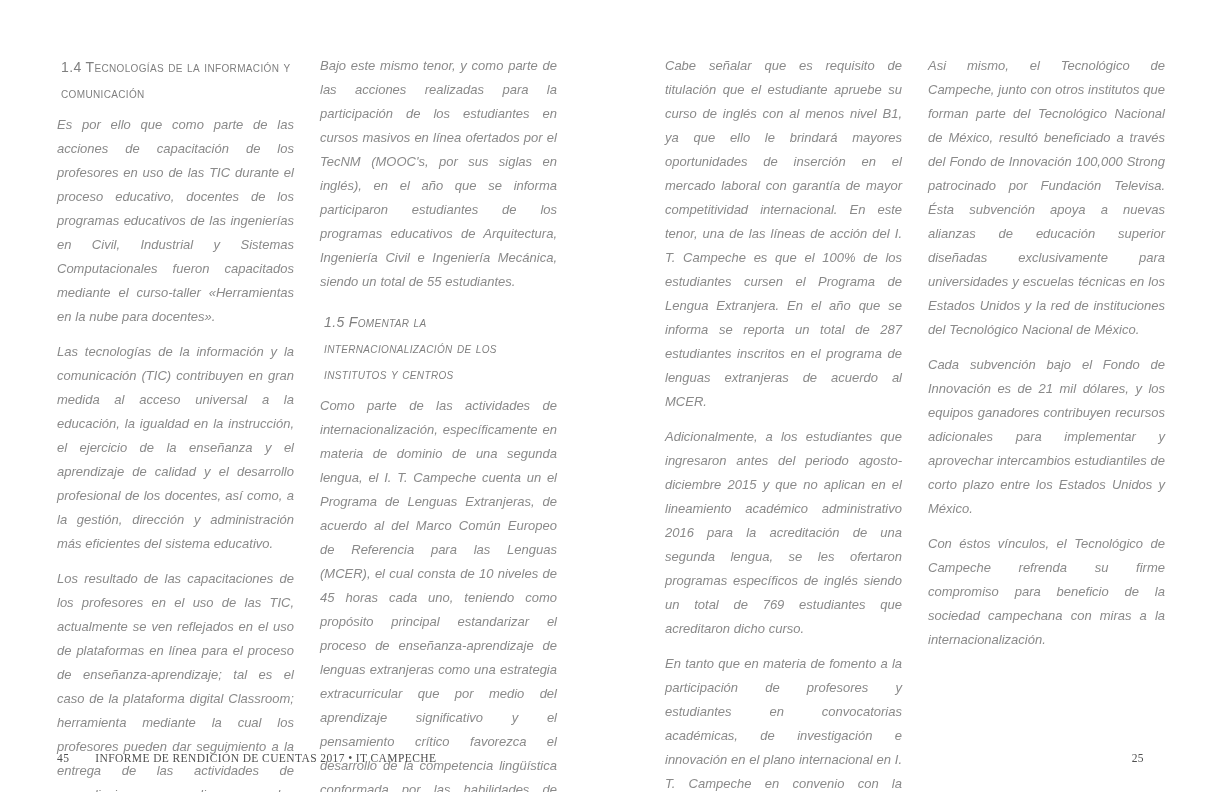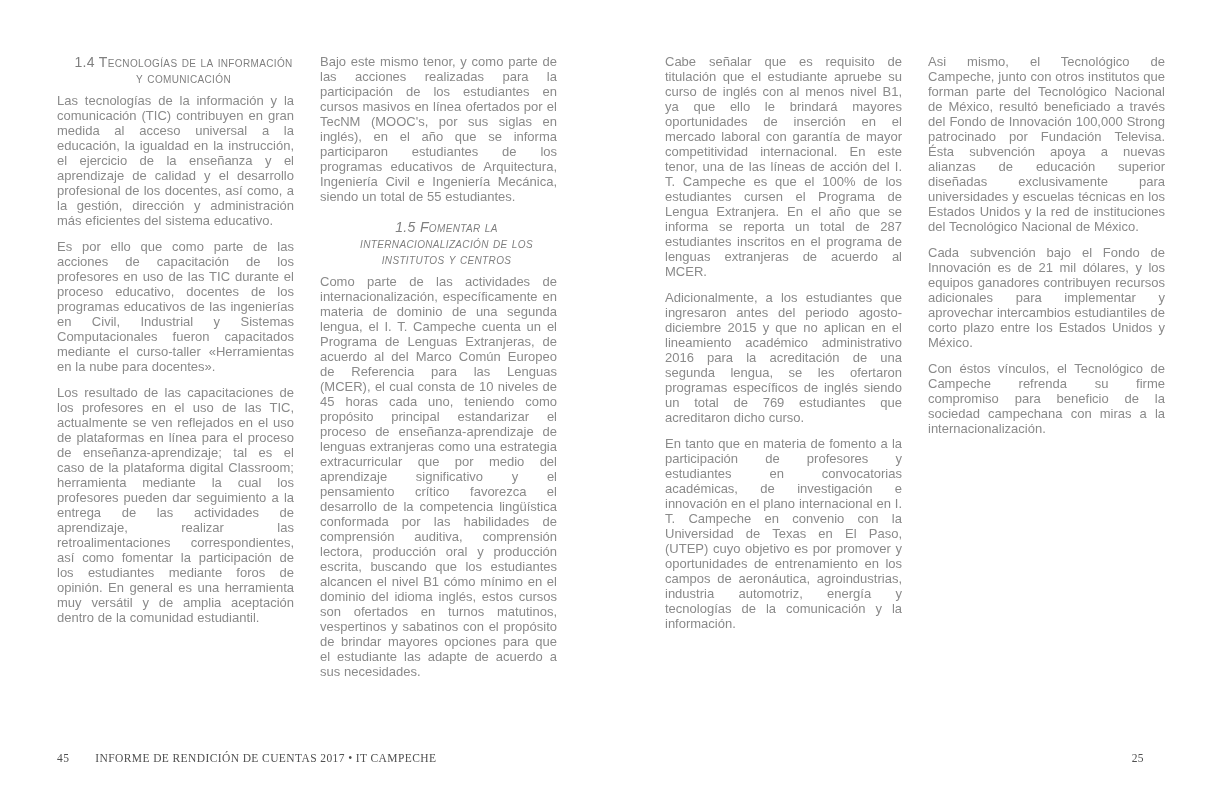--- a/index.html
+++ b/index.html
@@ -26,35 +26,36 @@
   .page-left  { padding: 54px 55px 0 57px; }
   .page-right { padding: 54px 54px 8px 53px; }
 
   .columns { display: flex; gap: 26px; }
   .col { flex: 0 0 237px; width: 237px; }
 
   .col p {
     margin: 0 0 11px 0;
     color: #8a8a8a;
     font-size: 13px;
-    line-height: 15px;
+    line-height: 24px;
     text-align: justify;
     hyphens: auto;
     -webkit-hyphens: auto;
     word-spacing: 0.2px;
+    font-style: italic;
   }
   h2.heading {
-    margin: 0 0 7px 16px;
+    margin: 0 0 7px 4px;
     font-weight: 400;
     font-variant: small-caps;
     font-size: 14px;
-    line-height: 16px;
+    line-height: 26px;
     letter-spacing: 0.35px;
     color: #7f7f7f;
-    text-align: center;
+    text-align: left;
   }
   h2.heading-mid { margin-top: 15px; font-style: italic; }
 
   .footer {
     position: absolute;
     bottom: 28px;
     left: 57px;
     right: 55px;
     display: flex;
     align-items: baseline;
@@ -74,22 +75,22 @@
 </head>
 <body>
 
 <div class="spread">
 
   <section class="page page-left">
     <div class="columns">
 
       <div class="col">
         <h2 class="heading">1.4 Tecnologías de la información y comunicación</h2>
+        <p>Es por ello que como parte de las acciones de capacitación de los profesores en uso de las TIC durante el proceso educativo, docentes de los programas educativos de las ingenierías en Civil, Industrial y Sistemas Computacionales fueron capacitados mediante el curso-taller «Herramientas en la nube para docentes».</p>
         <p>Las tecnologías de la información y la comunicación (TIC) contribuyen en gran medida al acceso universal a la educación, la igualdad en la instrucción, el ejercicio de la enseñanza y el aprendizaje de calidad y el desarrollo profesional de los docentes, así como, a la gestión, dirección y administración más eficientes del sistema educativo.</p>
-        <p>Es por ello que como parte de las acciones de capacitación de los profesores en uso de las TIC durante el proceso educativo, docentes de los programas educativos de las ingenierías en Civil, Industrial y Sistemas Computacionales fueron capacitados mediante el curso-taller «Herramientas en la nube para docentes».</p>
         <p>Los resultado de las capacitaciones de los profesores en el uso de las TIC, actualmente se ven reflejados en el uso de plataformas en línea para el proceso de enseñanza-aprendizaje; tal es el caso de la plataforma digital Classroom; herramienta mediante la cual los profesores pueden dar seguimiento a la entrega de las actividades de aprendizaje, realizar las retroalimentaciones correspondientes, así como fomentar la participación de los estudiantes mediante foros de opinión. En general es una herramienta muy versátil y de amplia aceptación dentro de la comunidad estudiantil.</p>
       </div>
 
       <div class="col">
         <p>Bajo este mismo tenor, y como parte de las acciones realizadas para la participación de los estudiantes en cursos masivos en línea ofertados por el TecNM (MOOC's, por sus siglas en inglés), en el año que se informa participaron estudiantes de los programas educativos de Arquitectura, Ingeniería Civil e Ingeniería Mecánica, siendo un total de 55 estudiantes.</p>
         <h2 class="heading heading-mid">1.5 Fomentar la internacionalización de los institutos y centros</h2>
         <p>Como parte de las actividades de internacionalización, específicamente en materia de dominio de una segunda lengua, el I. T. Campeche cuenta un el Programa de Lenguas Extranjeras, de acuerdo al del Marco Común Europeo de Referencia para las Lenguas (MCER), el cual consta de 10 niveles de 45 horas cada uno, teniendo como propósito principal estandarizar el proceso de enseñanza-aprendizaje de lenguas extranjeras como una estrategia extracurricular que por medio del aprendizaje significativo y el pensamiento crítico favorezca el desarrollo de la competencia lingüística conformada por las habilidades de comprensión auditiva, comprensión lectora, producción oral y producción escrita, buscando que los estudiantes alcancen el nivel B1 cómo mínimo en el dominio del idioma inglés, estos cursos son ofertados en turnos matutinos, vespertinos y sabatinos con el propósito de brindar mayores opciones para que el estudiante las adapte de acuerdo a sus necesidades.</p>
       </div>
 
     </div>

